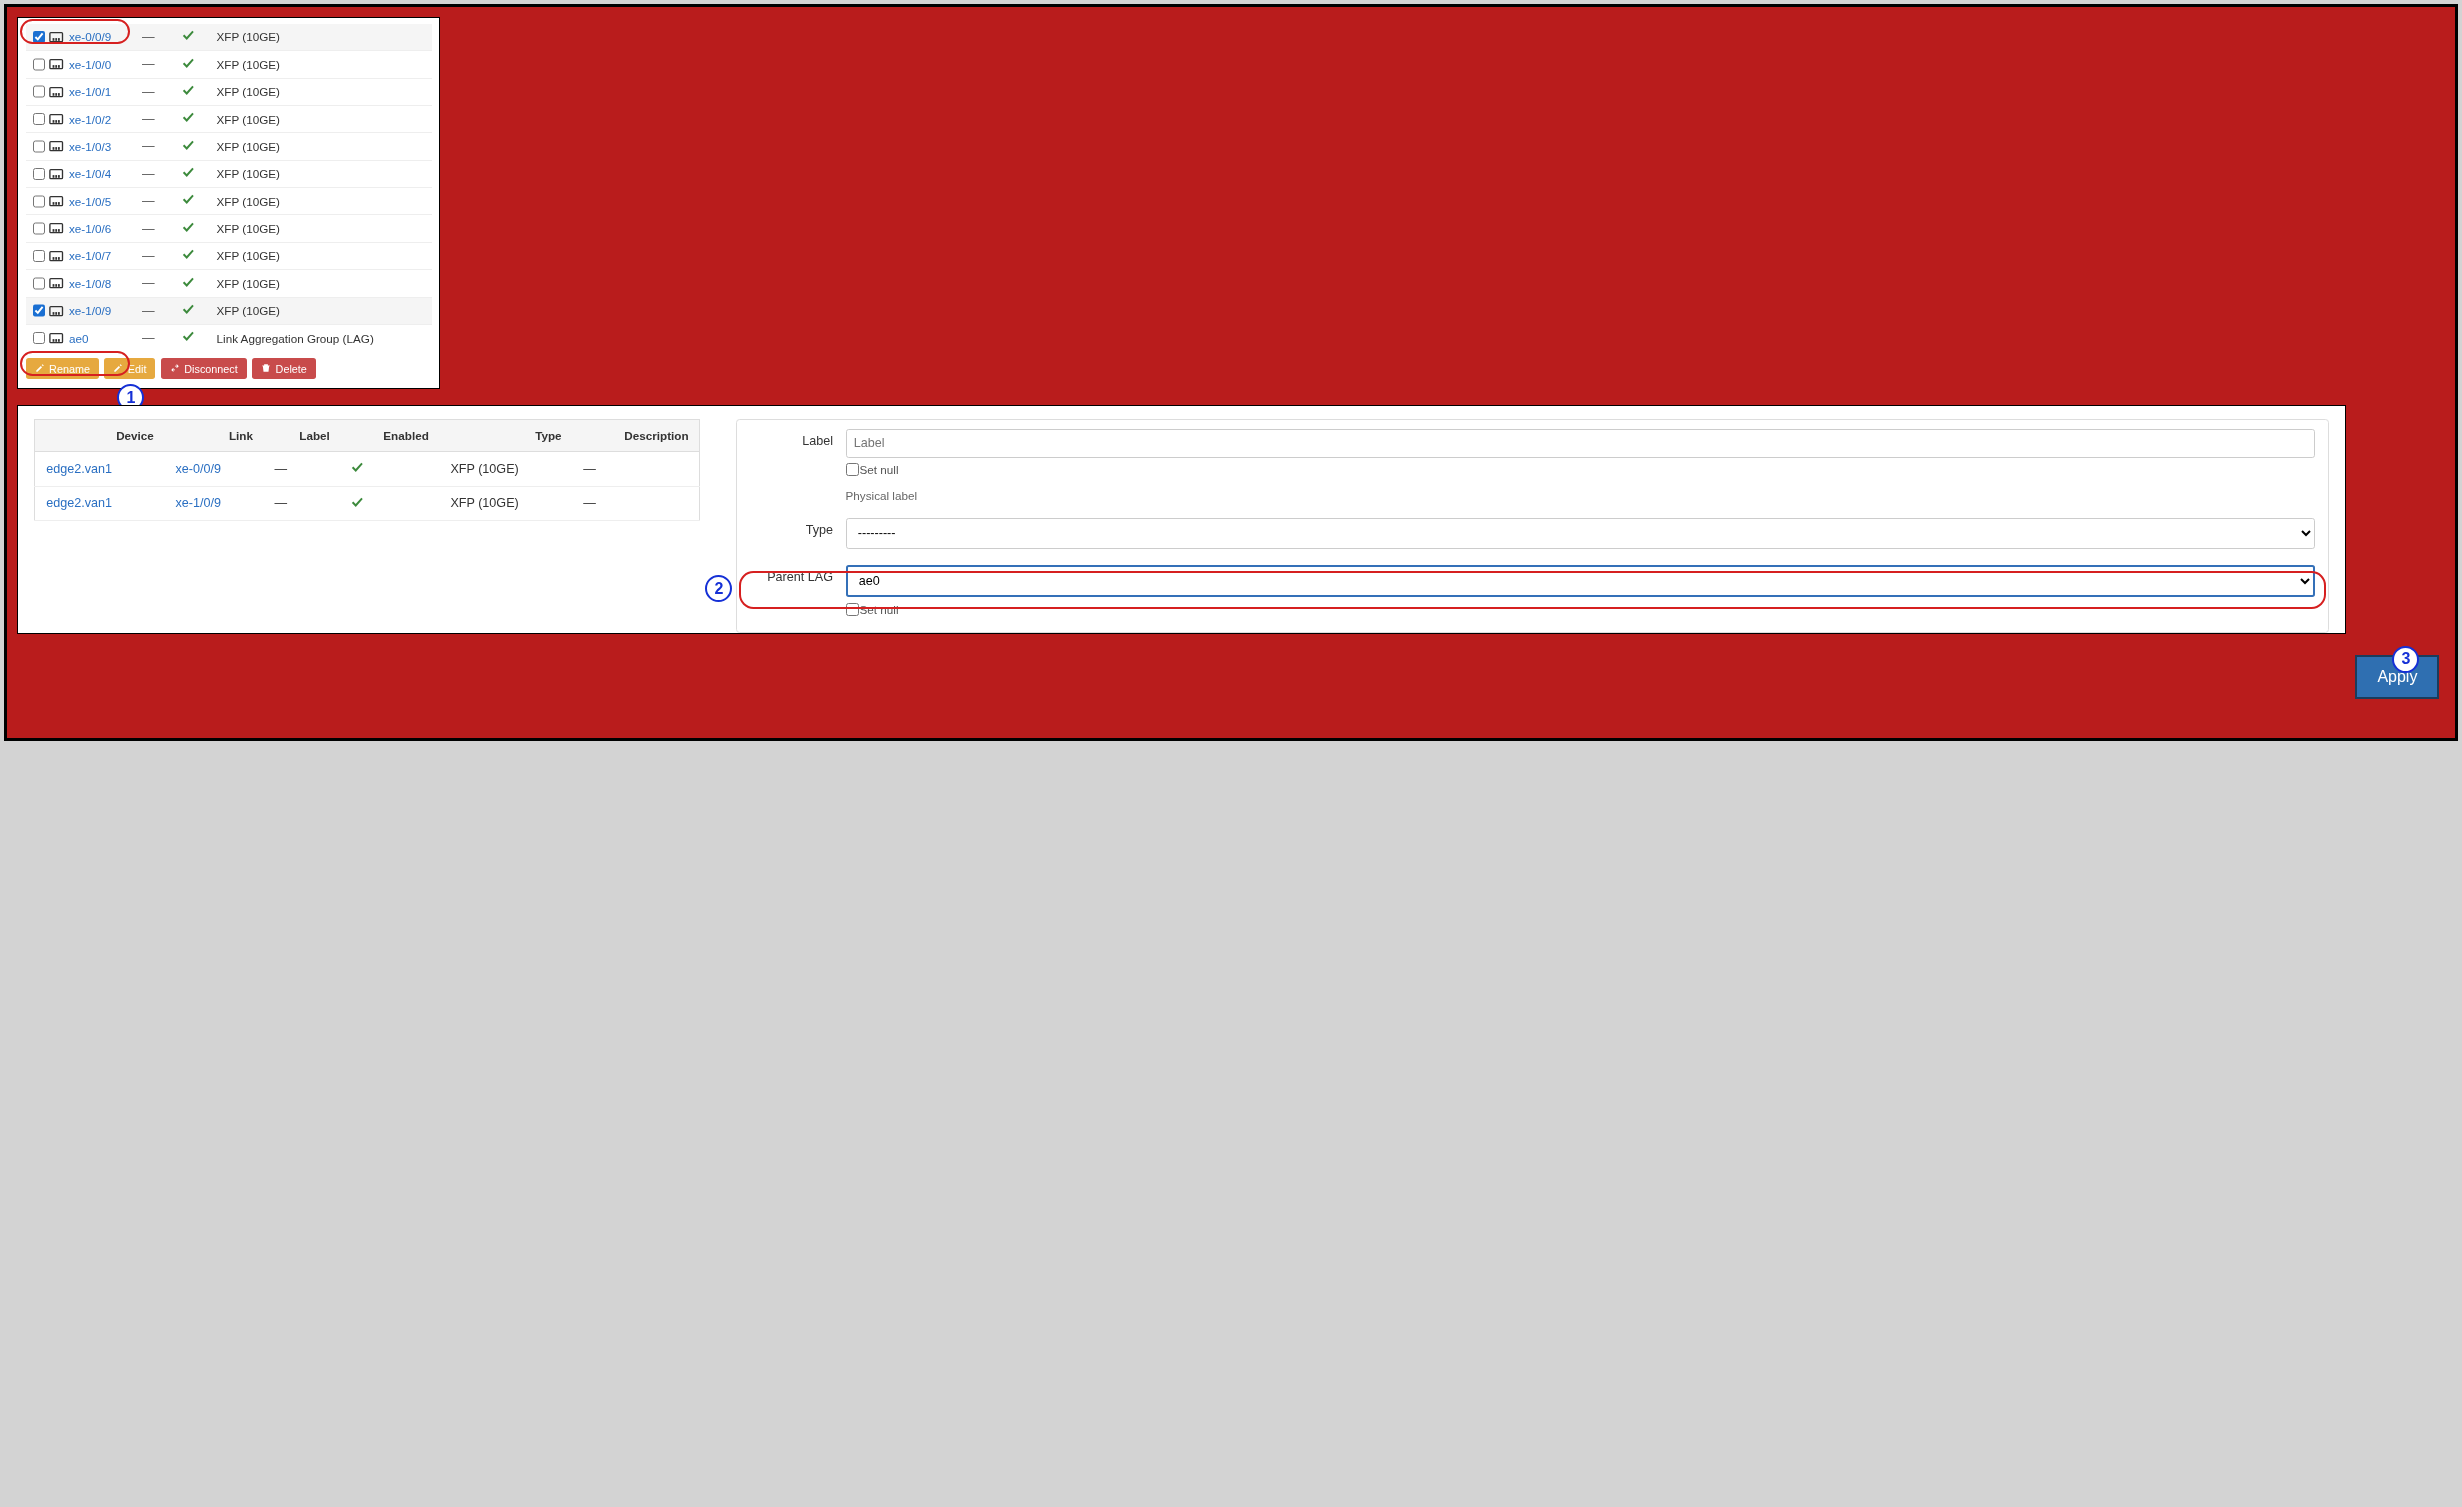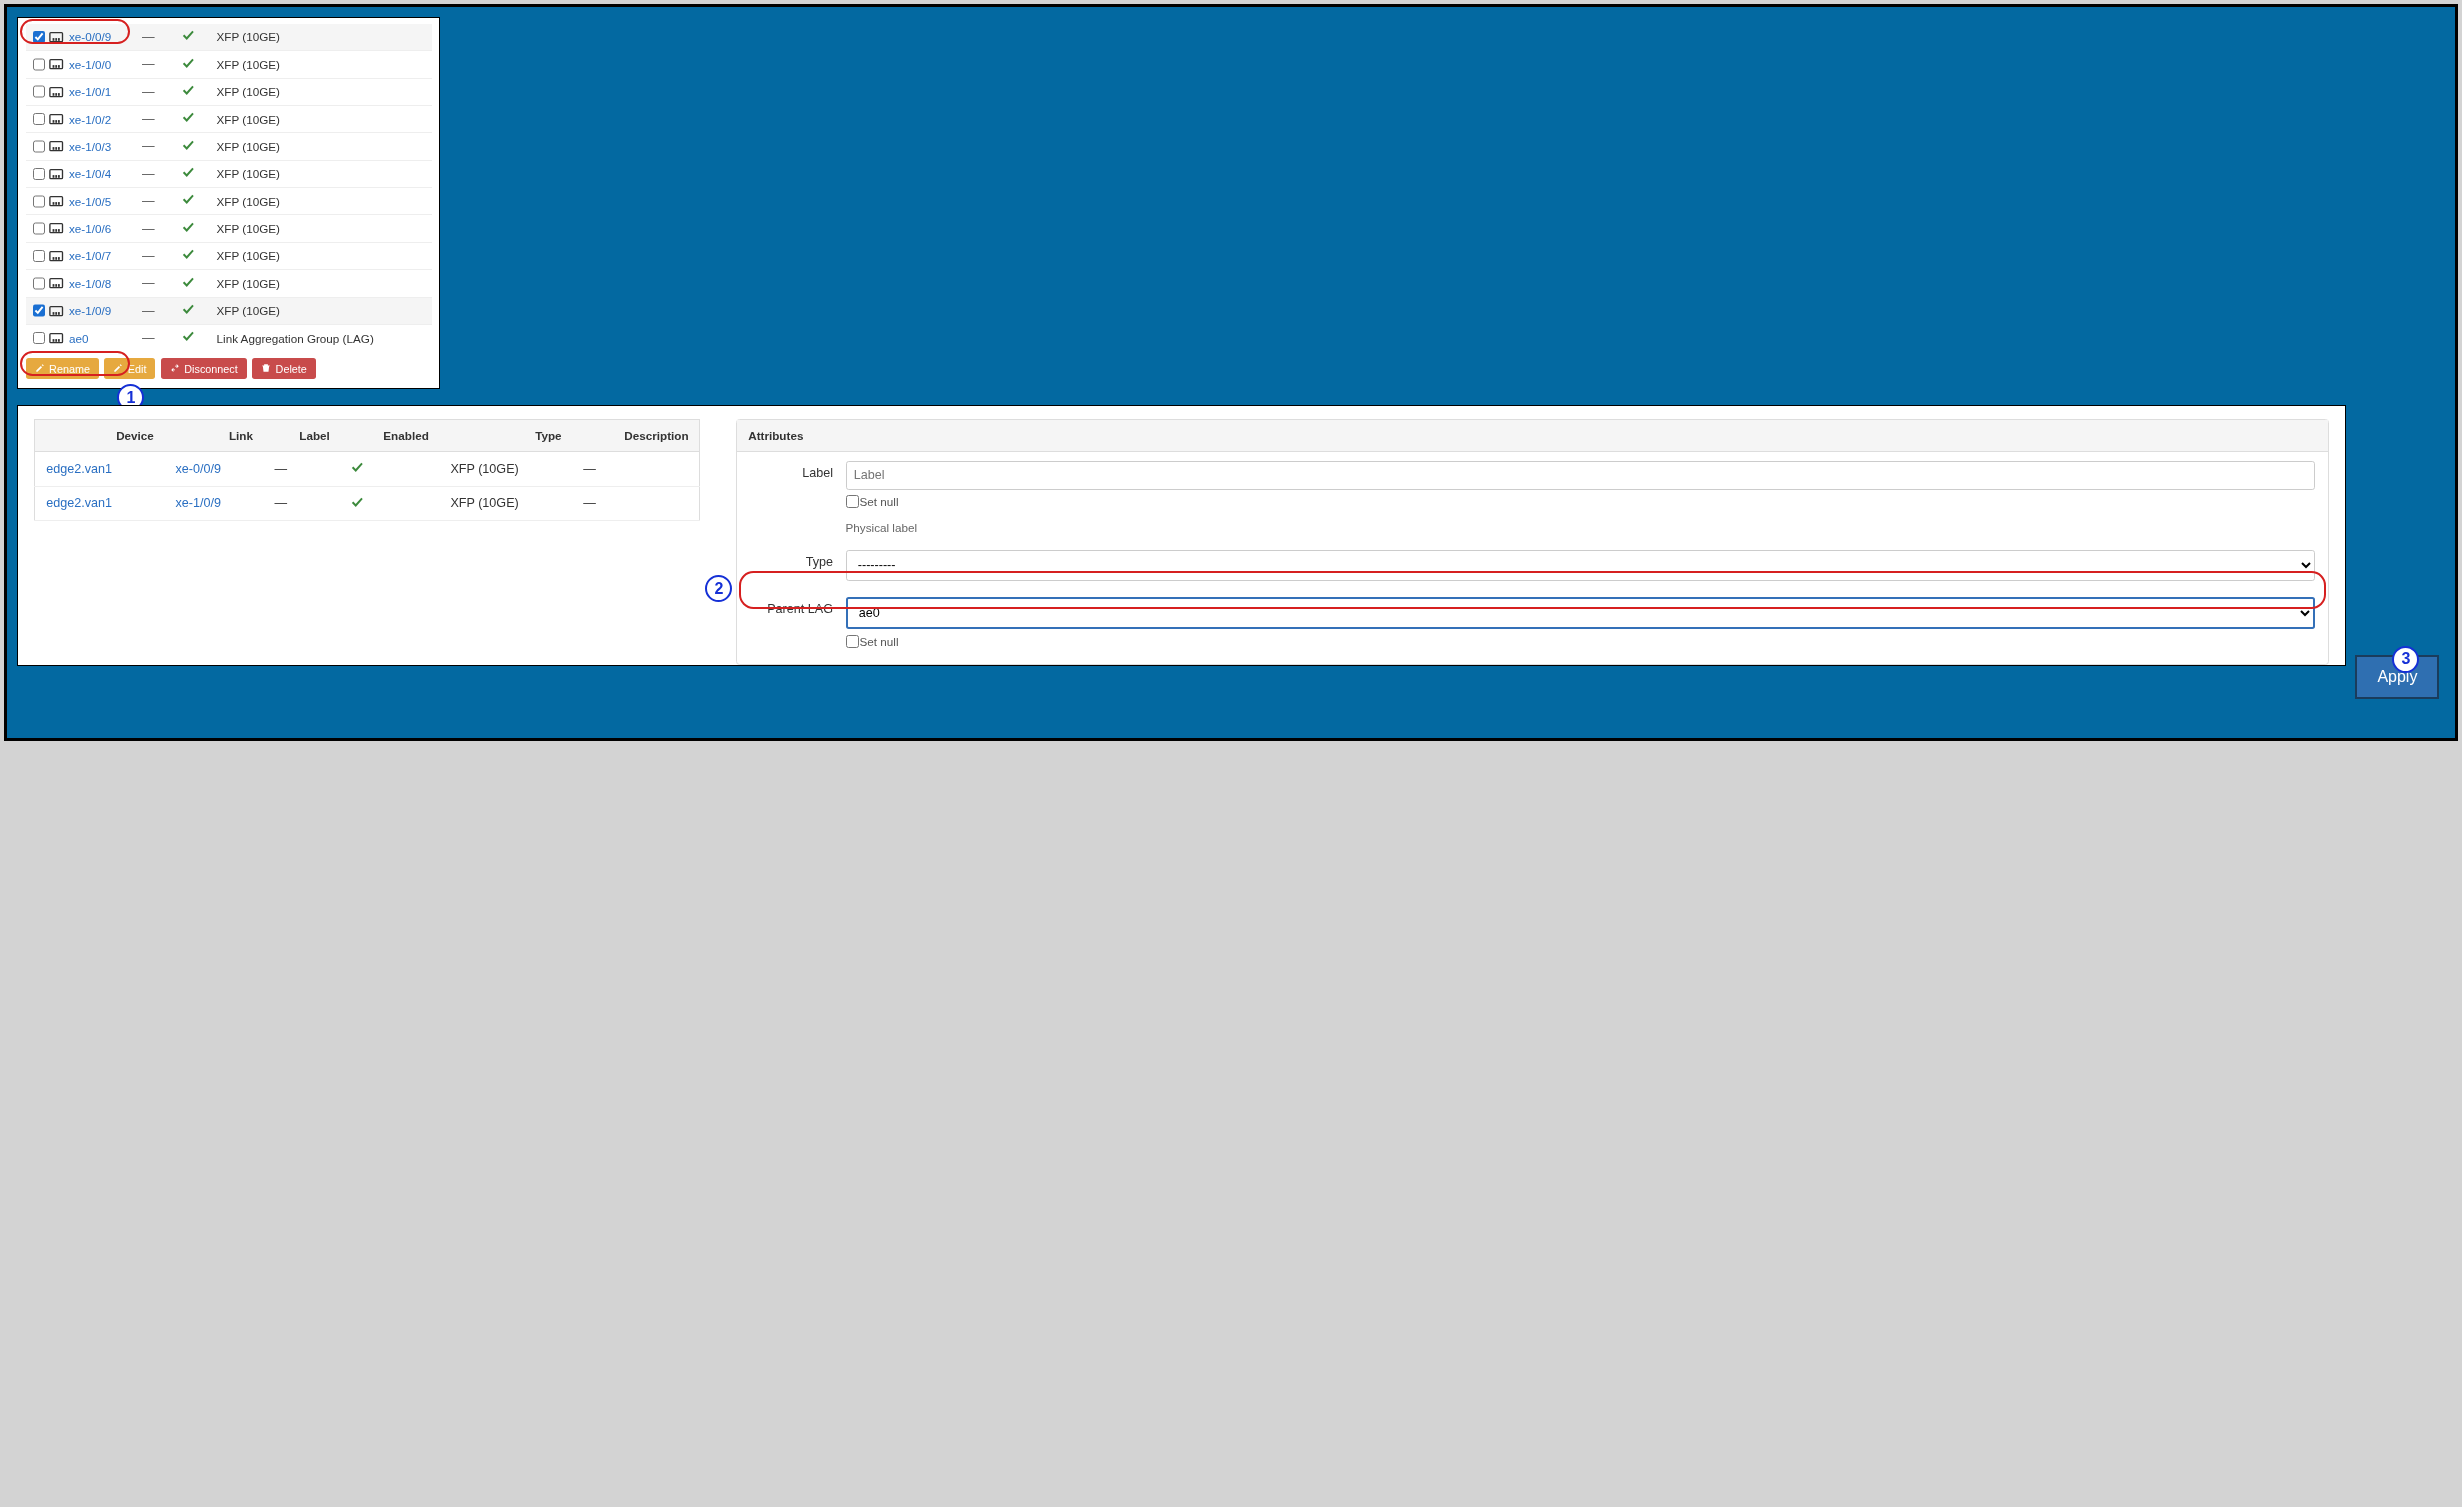--- a/index.html
+++ b/index.html
@@ -5,21 +5,21 @@
 * { box-sizing: border-box; margin: 0; padding: 0; }
 body {
   font-family: -apple-system, BlinkMacSystemFont, "Segoe UI", Helvetica, Arial, sans-serif;
   background: #d3d3d3;
   padding: 3.6px;
   font-size: 12.6px;
   color: #333;
 }
 .outer-frame {
   border: 3.6px solid #000;
-  background: #0369a1;
+  background: #b91c1c;
   padding: 10.8px;
   min-height: 737px;
   position: relative;
 }
 .panel-top {
   background: #fff;
   border: 1.8px solid #000;
   width: 423px;
   margin-bottom: 16px;
   padding: 5.4px 7.2px 9px 7.2px;
@@ -397,21 +397,20 @@
                     <path fill="none" stroke="#3c8a3c" stroke-width="2.5" d="M2 8l4 4 8-9"></path>
                   </svg></td>
                 <td>XFP (10GE)</td>
                 <td>—</td>
               </tr>
             </tbody>
         </table>
       </div>
 
       <div class="attr-panel" style="position:relative;">
-        <div class="attr-hdr">Attributes</div>
         <div class="attr-body">
 
           <div class="attr-row">
             <div class="attr-label">Label</div>
             <div class="attr-field">
               <input class="text-input" placeholder="Label" style="">
               <label class="setnull">
                 <input type="checkbox" style="">
                 <span>Set null</span>
               </label>

